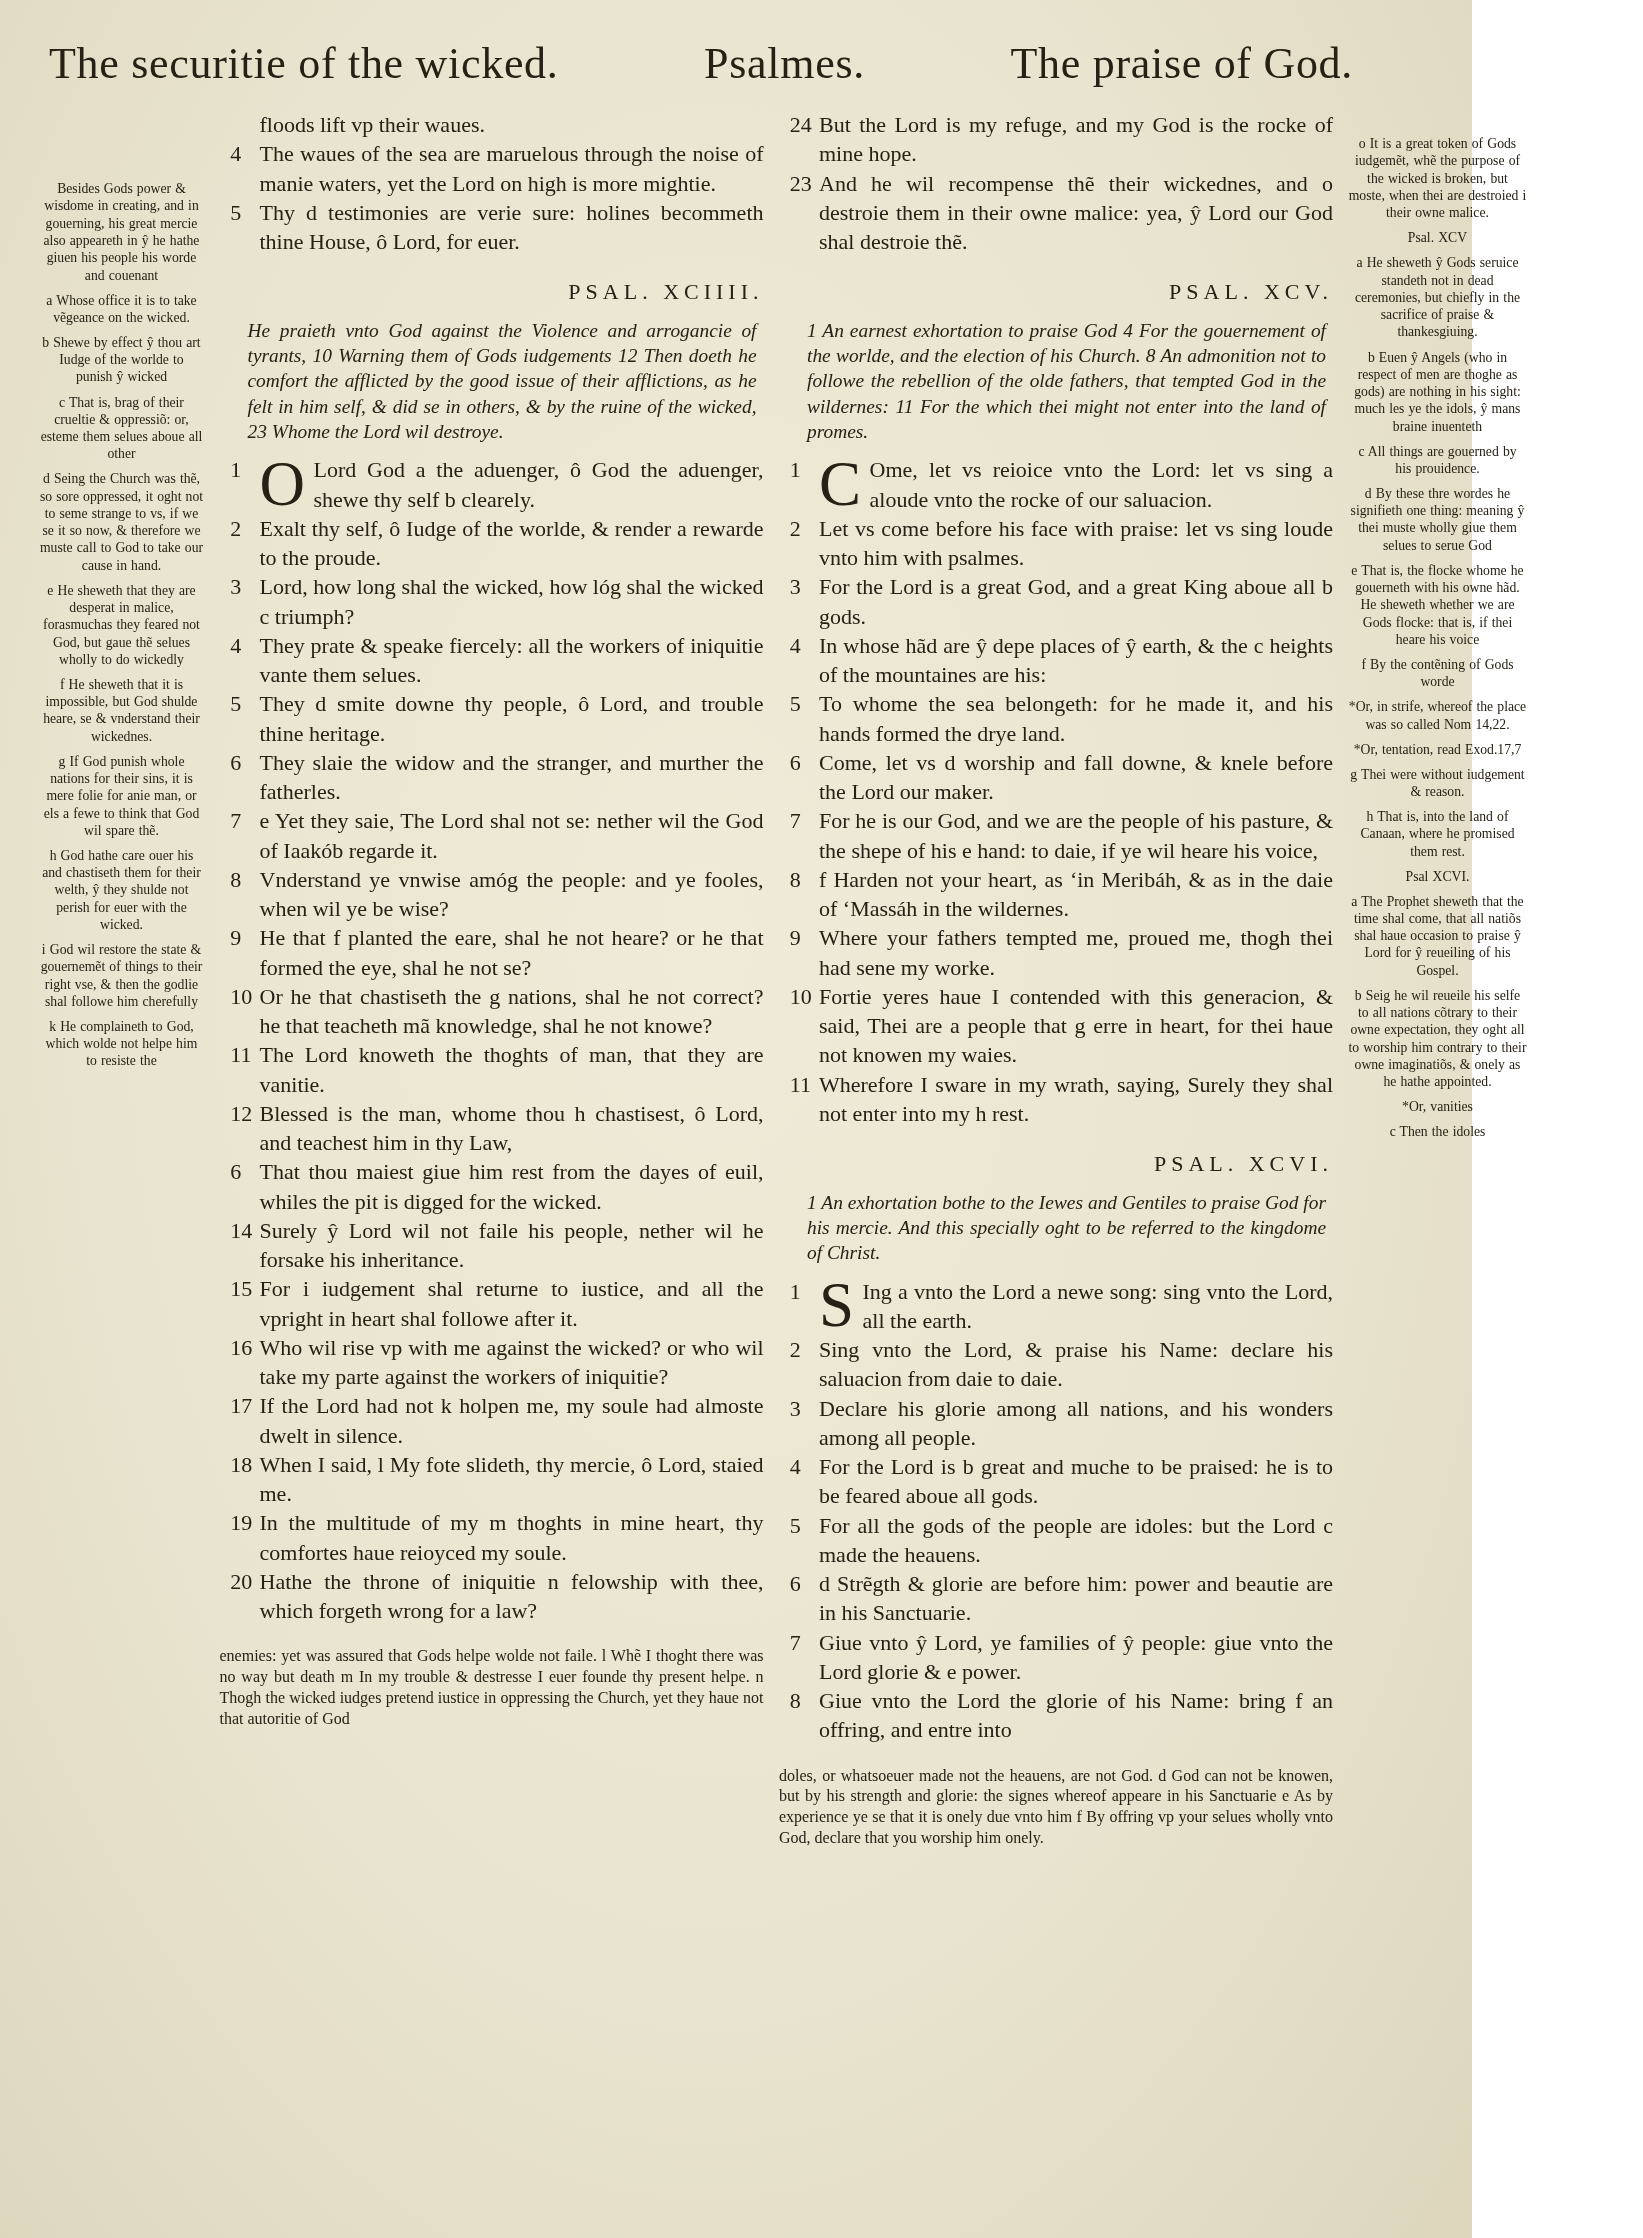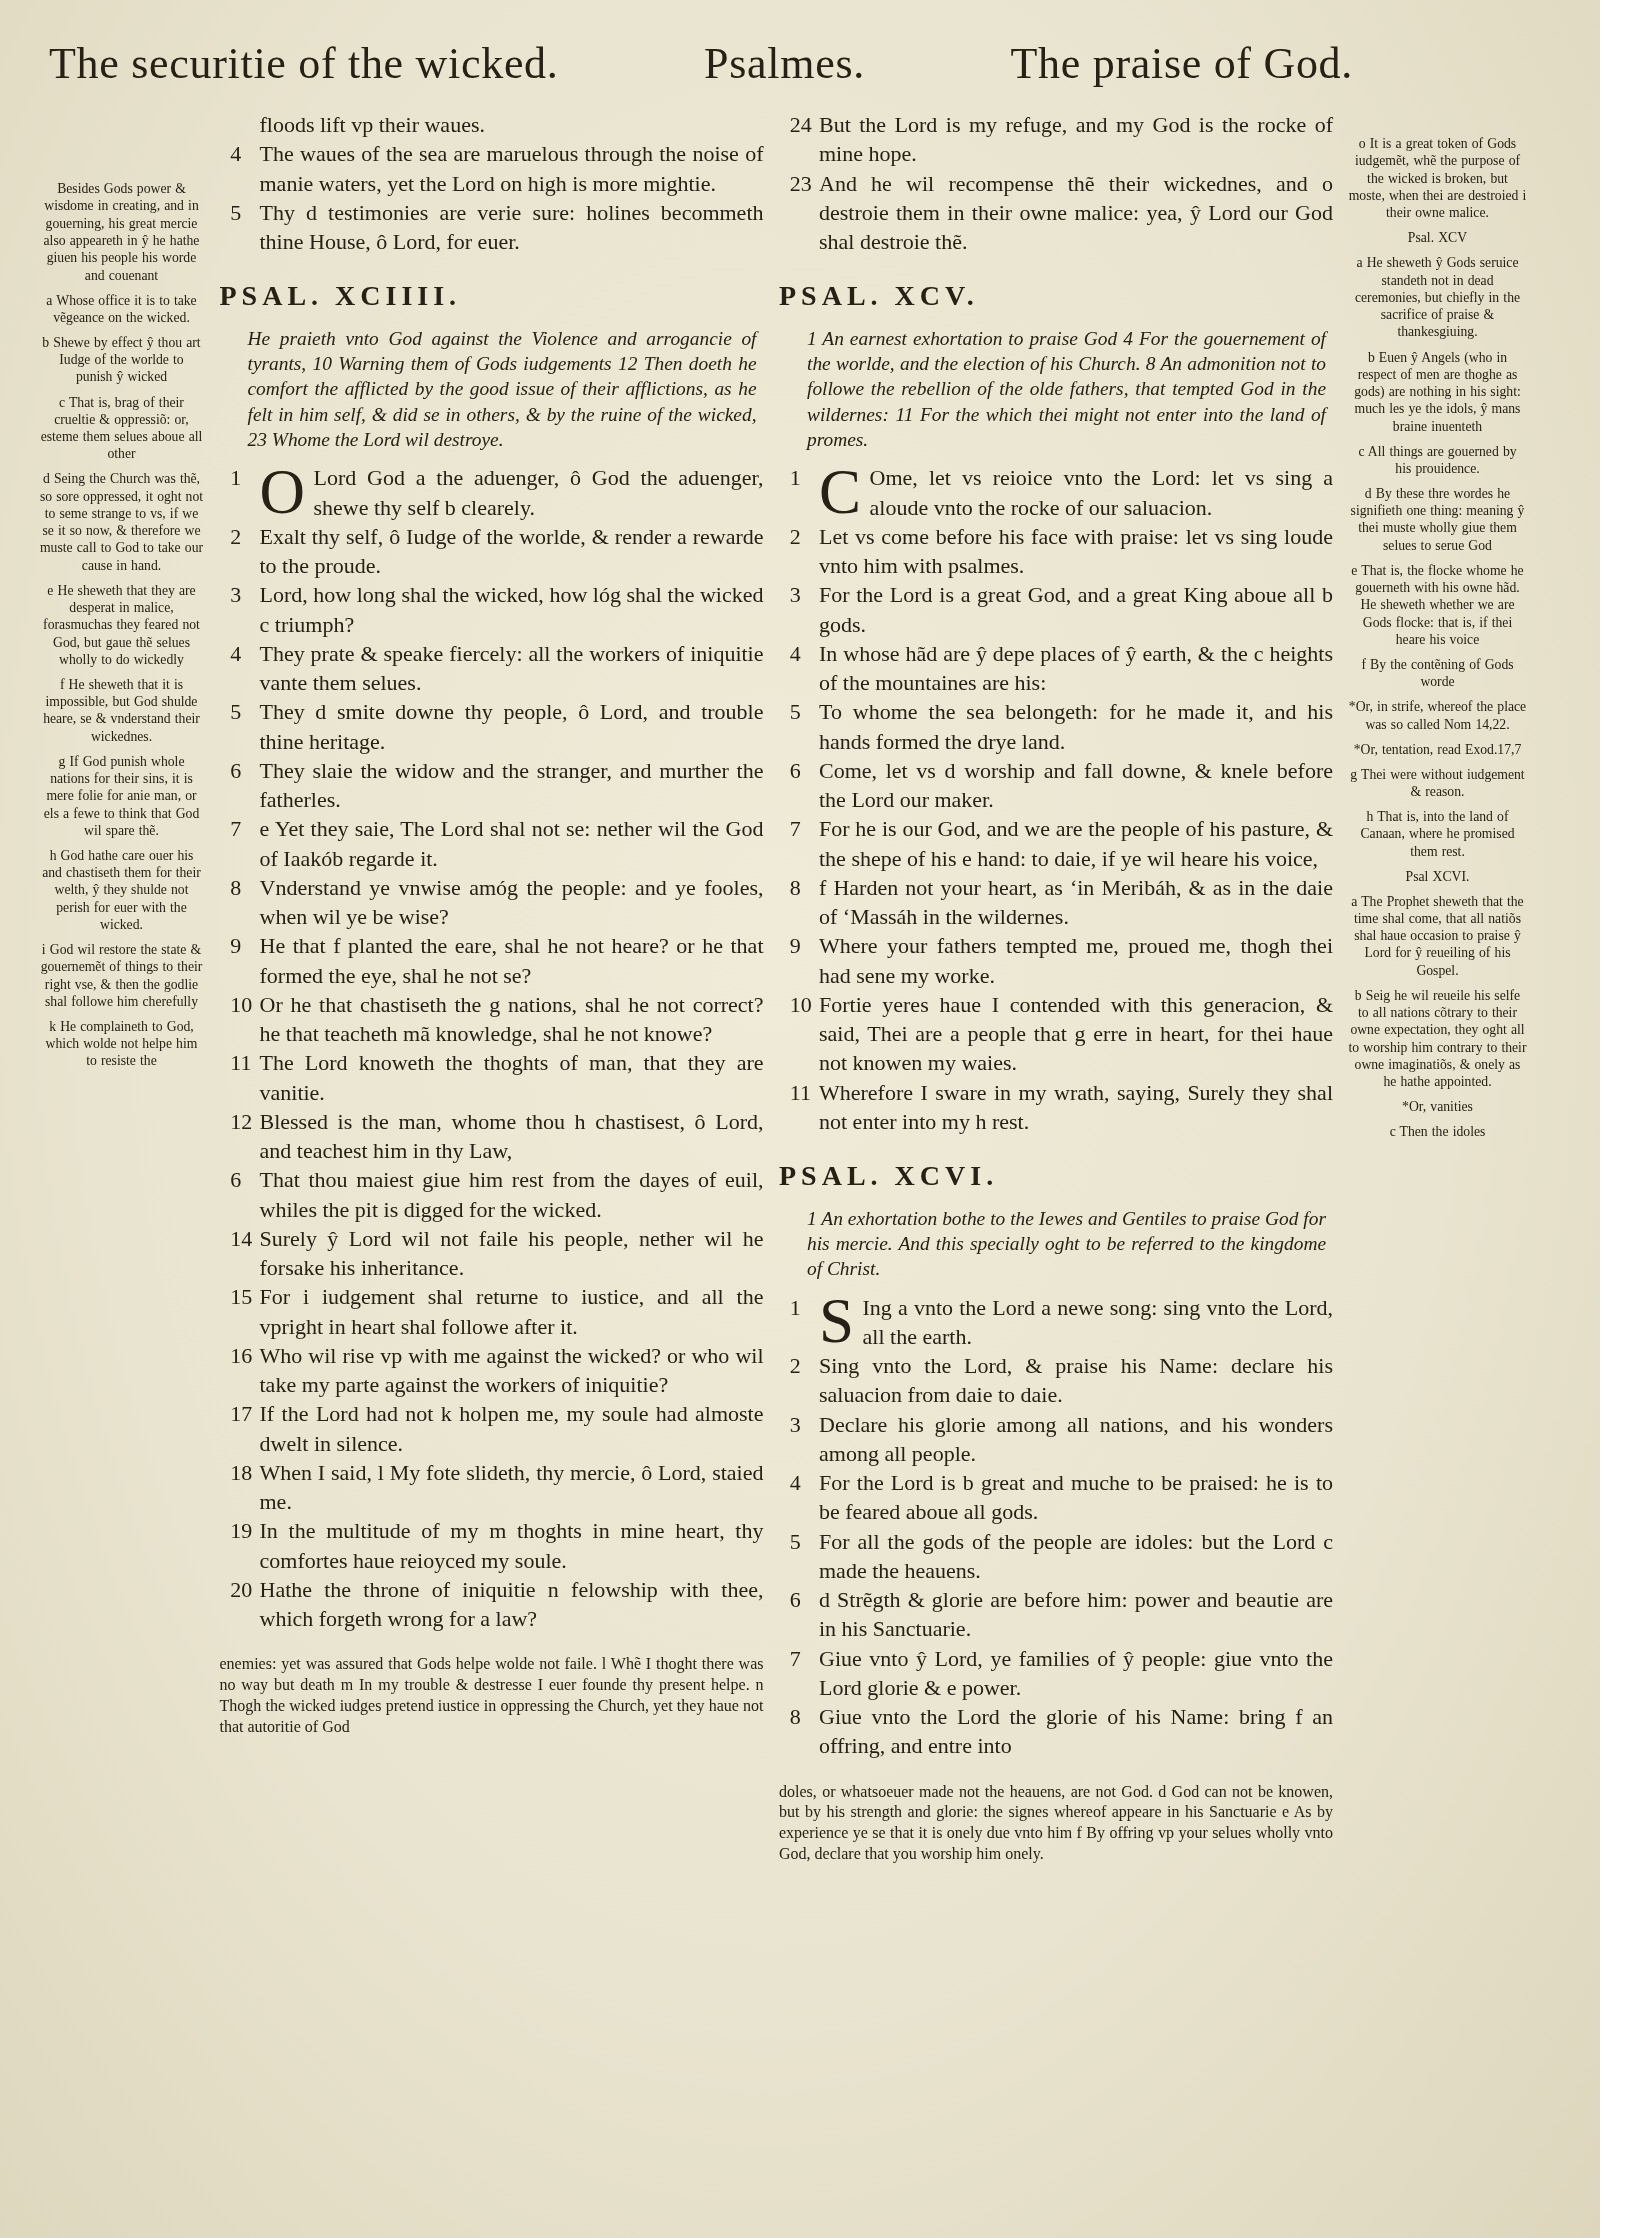--- a/index.html
+++ b/index.html
@@ -3,21 +3,21 @@
 <meta charset="utf-8">
 <style>
   * { margin:0; padding:0; box-sizing:border-box; }
   html, body { width:1644px; height:2239px; }
   body {
     font-family: "Liberation Serif", "DejaVu Serif", serif;
     color: var(--ink, #262015);
     overflow: hidden;
   }
   .page {
-    width:1600px; height:2239px;
+    width:1472px; height:2239px;
     padding:34px 28px 21px 39px;
     background: radial-gradient(ellipse at 48% 42%, var(--paper-light, #efebd8) 0%, var(--paper, #e9e4cf) 58%, var(--paper-dark, #ddd6bd) 100%);
   }
   .header {
     display:flex; justify-content:space-between; align-items:baseline;
     width:1304px; margin:4.2px 0 21px 10px;
     font-size:44px; letter-spacing:0.7px;
   }
   .grid {
     display:grid;
@@ -27,22 +27,22 @@
   }
   .mcol { font-size:13.7px; line-height:1.26; }
   .mcol-left  { padding-top:70px; }
   .mcol-right { padding-top:25px; }
   .mnote { margin-bottom:7.8px; text-align:center; word-spacing:0.7px; }
   .main-col { font-size:22px; line-height:1.33; }
   .verse { display:flex;margin-left:8px; }
   .vnum { flex:0 0 32px; padding-left:2.8px; }
   .vtext { flex:1; text-align:justify; }
   .psalm-heading {
-    text-align:left; font-weight:bold;
-    font-size:28px; letter-spacing:5px;
+    text-align:right; font-weight:normal;
+    font-size:22px; letter-spacing:5px;
     margin:21px 0 11.3px;
   }
   .summary {
     font-style:italic; font-size:19.4px; line-height:1.3;
     text-align:justify; margin:0 7px 11.3px 28px;
   }
   .dropcap {
     float:left; font-size:63px; line-height:0.76;
     padding:5.6px 8.5px 0 0;
   }

